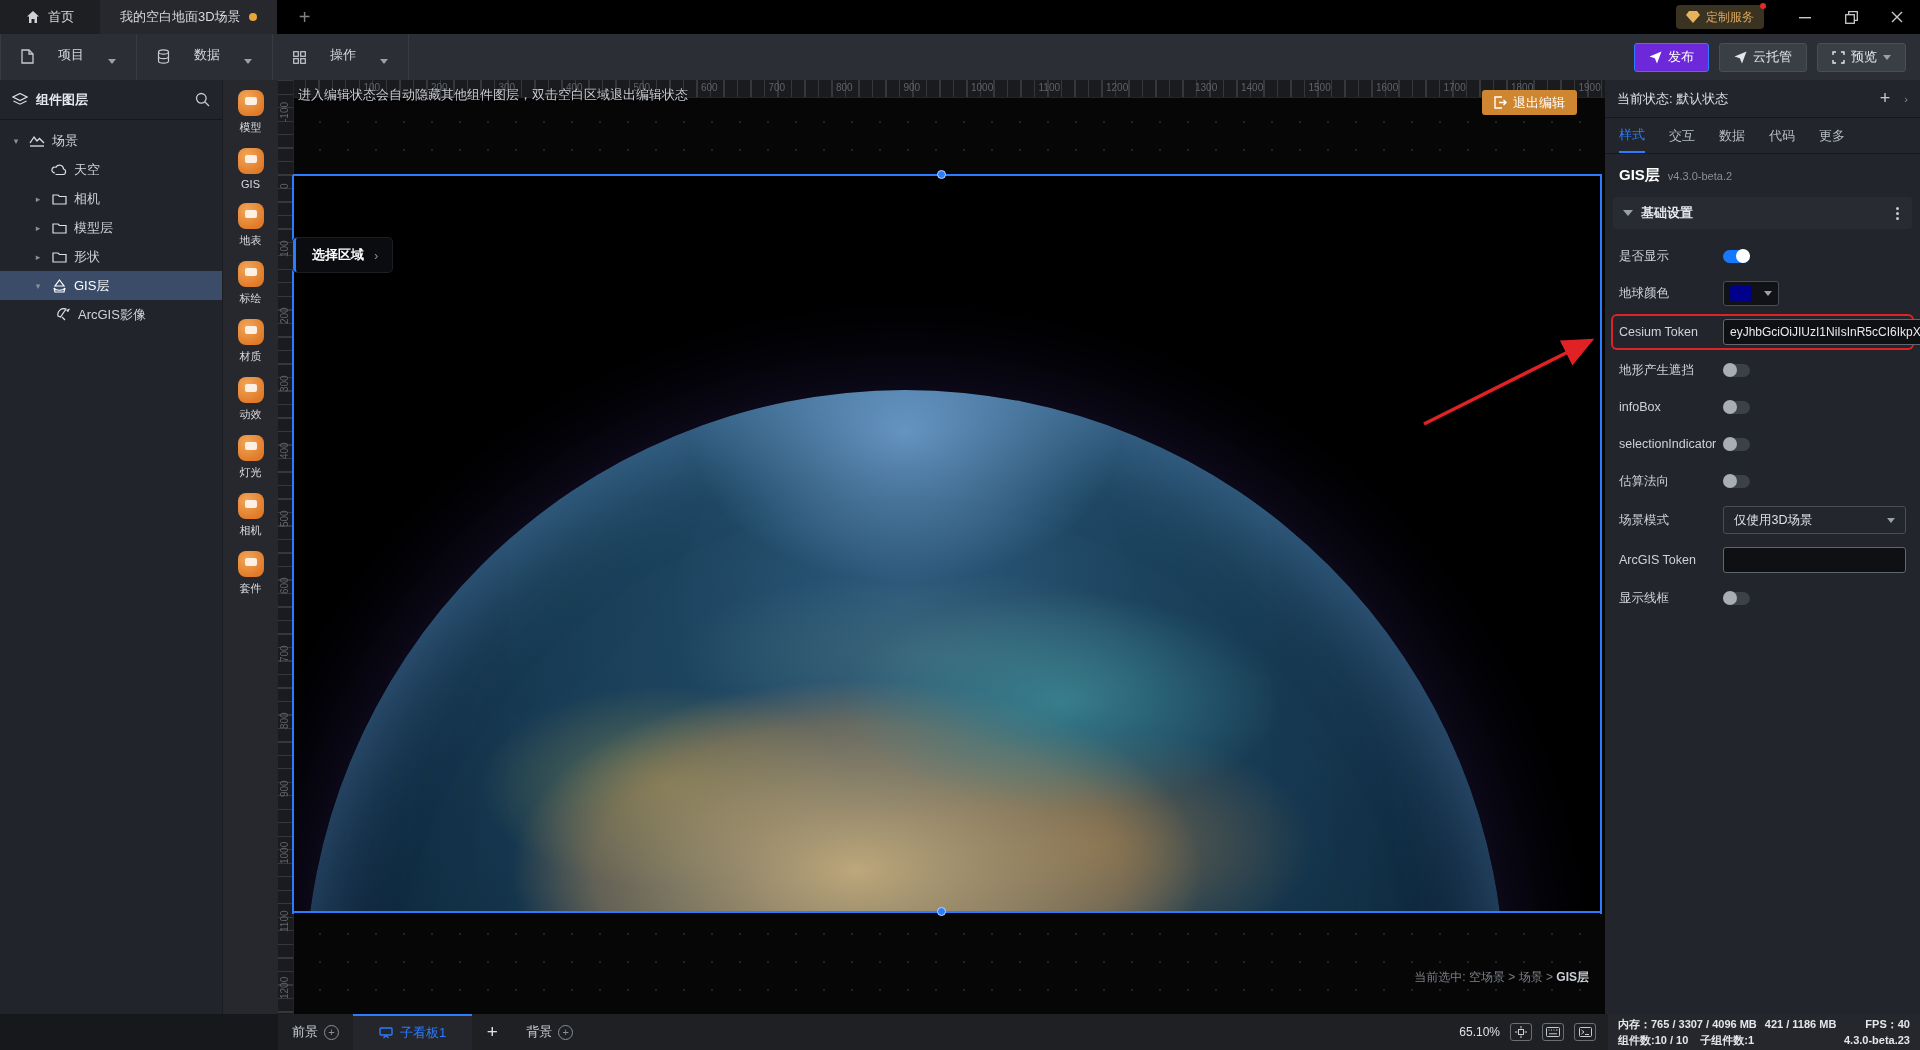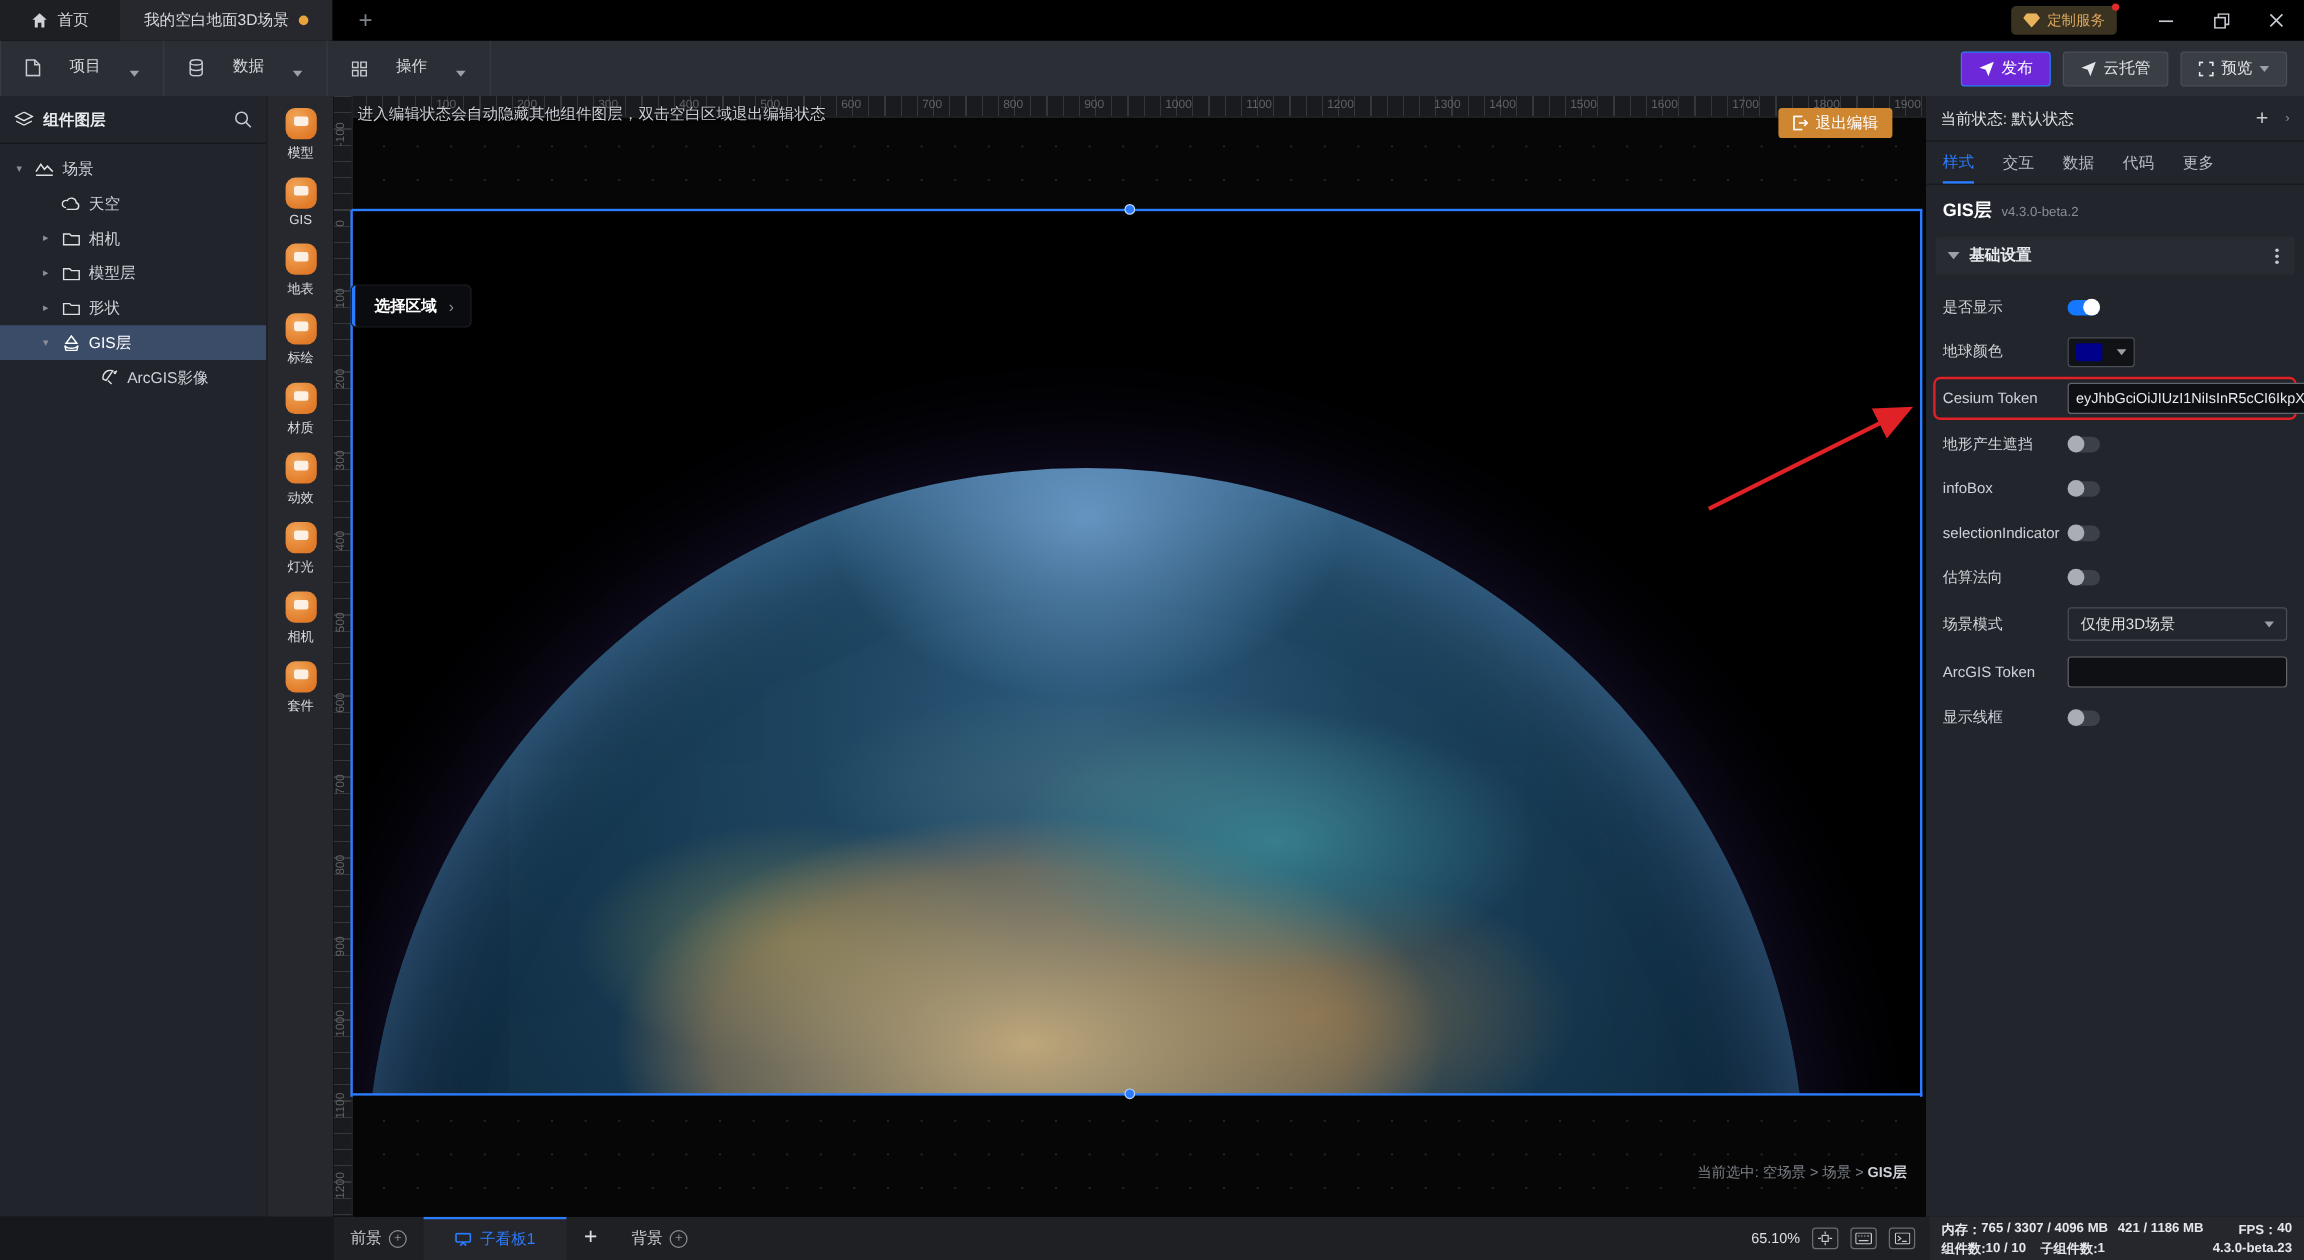--- a/index.html
+++ b/index.html
@@ -317,21 +317,21 @@
         <div class="tree-row selected" style="padding-left: 32px;">
           <span class="expander">▾</span>
           <span class="t-icon">
             <svg class="ic" width="15" height="14" viewBox="0 0 15 14">
               <path d="M7.5 1 L12 7 H3 Z" fill="none" stroke="#fff" stroke-width="1.2"></path>
               <path d="M2 9 C4 12 11 12 13 9 L12 13 H3 Z" fill="none" stroke="#fff" stroke-width="1.2"></path>
             </svg>
           </span>
           <span>GIS层</span>
         </div>
-        <div class="tree-row" style="padding-left: 64px;">
+        <div class="tree-row" style="padding-left: 36px;">
           <span class="expander"></span>
           <span class="t-icon">
             <svg class="ic" width="15" height="14" viewBox="0 0 15 14">
               <path d="M2 8 A6 6 0 0 1 10 1 L4.5 9 Z" fill="none" stroke="#dde0e5" stroke-width="1.2"></path>
               <path d="M6 9 L9 12 M11 3 L13.5 1" stroke="#dde0e5" stroke-width="1.2"></path>
               <circle cx="11.8" cy="2.6" r="1.2" fill="#dde0e5"></circle>
             </svg>
           </span>
           <span>ArcGIS影像</span>
         </div>

